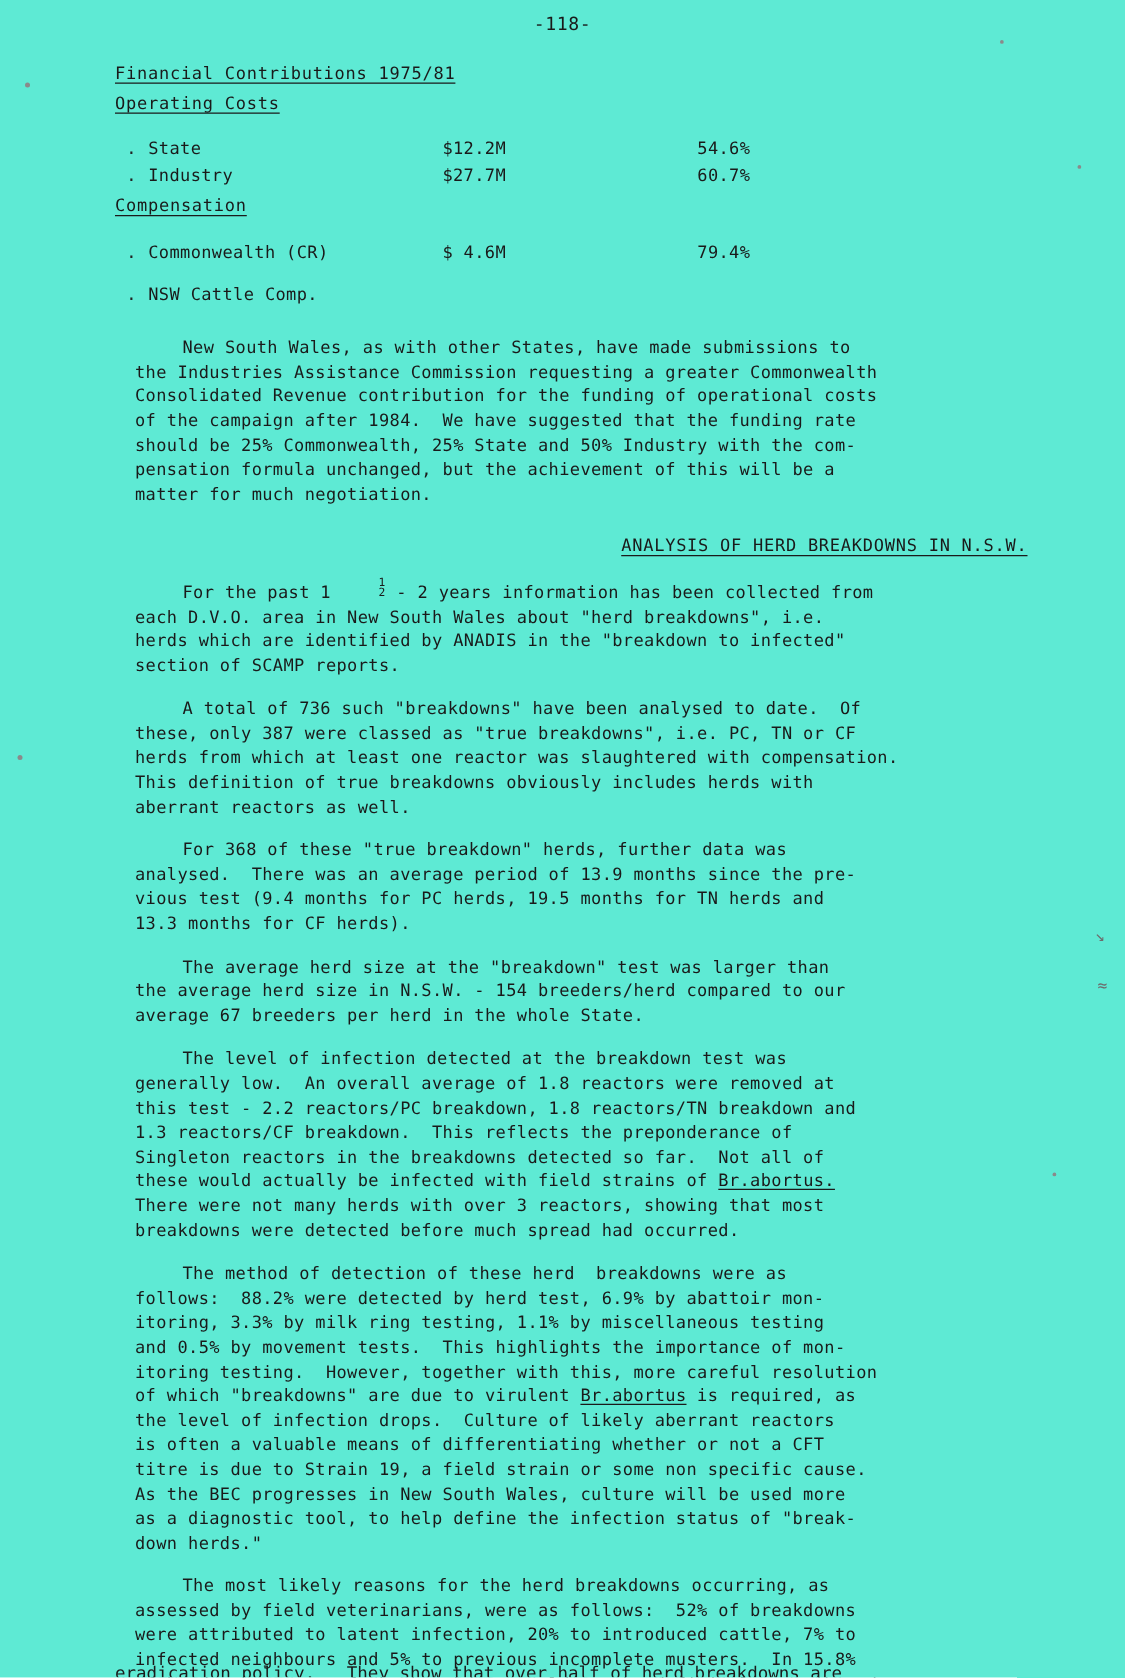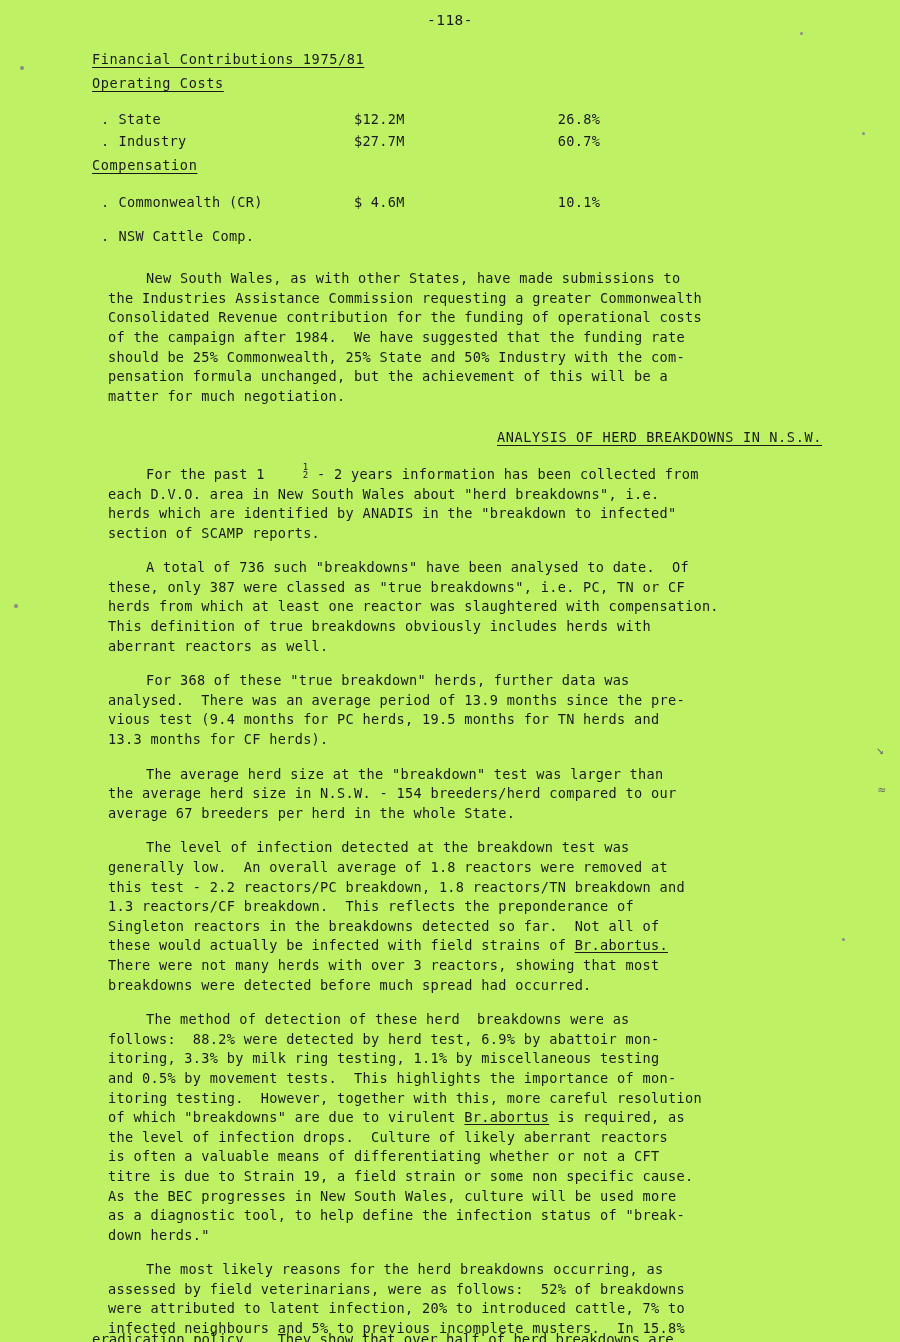--- a/index.html
+++ b/index.html
@@ -4,21 +4,21 @@
 <style>
   html, body {
     margin: 0;
     padding: 0;
     background: #ffffff;
   }
   .page {
     position: relative;
     width: 900px;
     height: 1342px;
-    background: #bef264;
+    background: #5eead4;
     font-family: "DejaVu Sans Mono", "Liberation Mono", monospace;
     color: #1a1a1a;
     overflow: hidden;
   }
   .page-number {
     position: absolute;
     top: 12px;
     left: 0;
     width: 900px;
     text-align: center;
@@ -147,21 +147,21 @@
 
     <table class="fin">
       <tbody>
           <tr class="spacer-row">
             <td colspan="4"></td>
           </tr>
       <tr>
         <td class="bullet">.</td>
         <td class="label">State</td>
         <td class="amount">$12.2M</td>
-        <td class="pct indent1">26.8%</td>
+        <td class="pct indent1">54.6%</td>
       </tr>
       <tr>
         <td class="bullet">.</td>
         <td class="label">Industry</td>
         <td class="amount">$27.7M</td>
         <td class="pct indent1">60.7%</td>
       </tr>
     </tbody>
       </table>
 
@@ -171,21 +171,21 @@
 
     <table class="fin">
       <tbody>
           <tr class="spacer-row">
             <td colspan="4"></td>
           </tr>
       <tr>
         <td class="bullet">.</td>
         <td class="label">Commonwealth (CR)</td>
         <td class="amount">$ 4.6M</td>
-        <td class="pct indent1">10.1%</td>
+        <td class="pct indent1">79.4%</td>
       </tr>
       <tr class="spacer-row">
             <td colspan="4"></td>
           </tr>
       <tr>
         <td class="bullet">.</td>
         <td class="label">NSW Cattle Comp.</td>
         <td class="amount"></td>
         <td class="pct indent1"></td>
       </tr>

